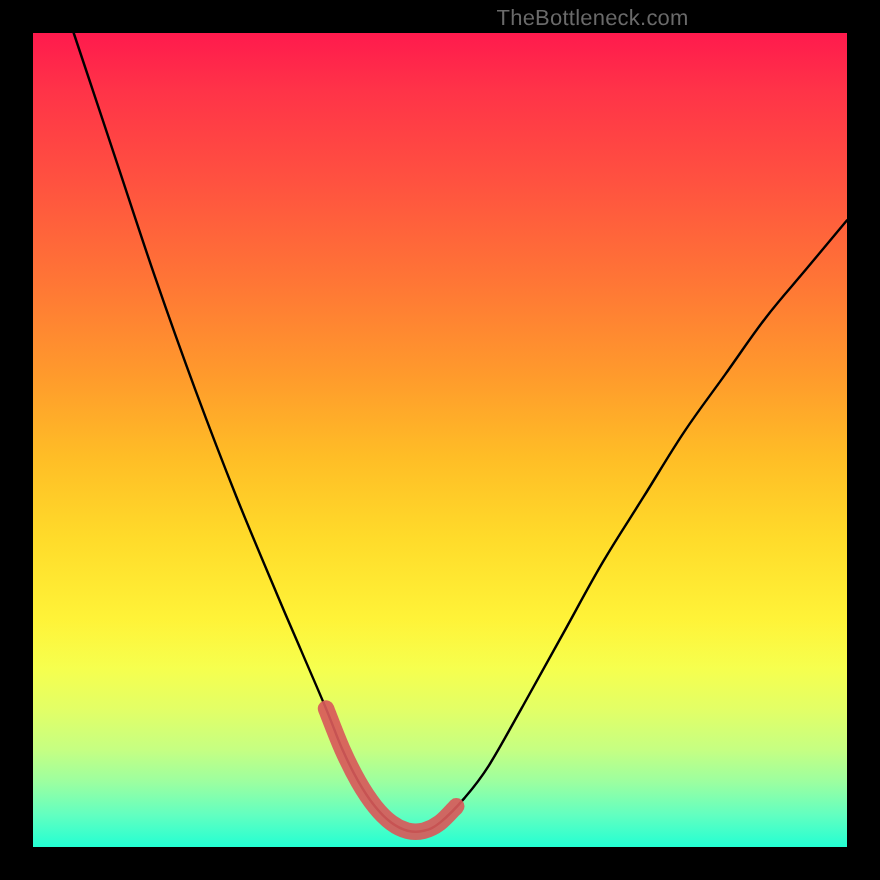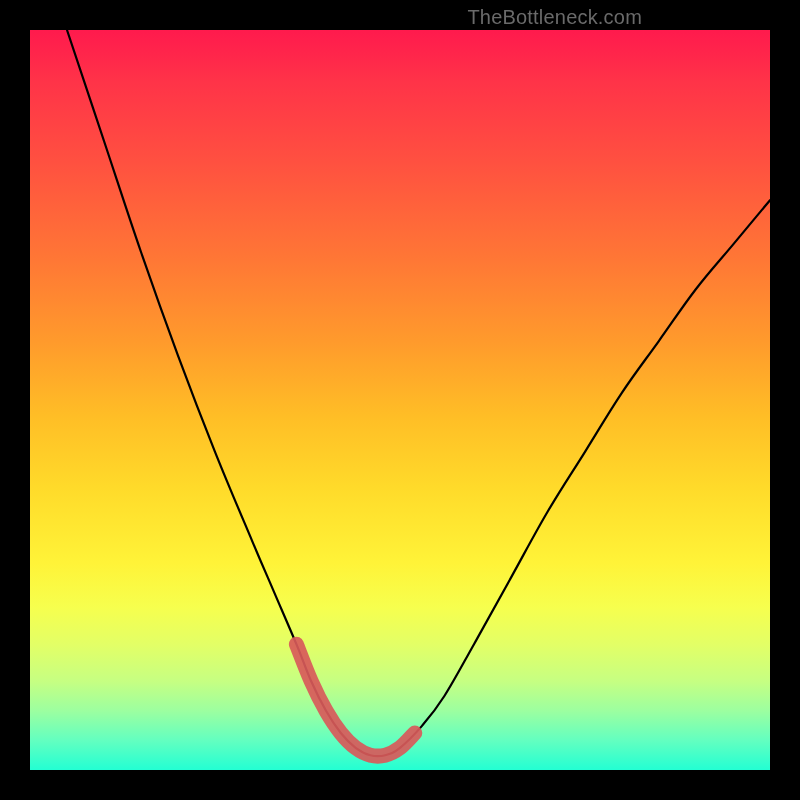--- a/index.html
+++ b/index.html
@@ -11,21 +11,20 @@
     overflow: hidden;
     font-family: Arial, Helvetica, sans-serif;
   }
   .frame {
     position: absolute;
     left: 0;
     top: 0;
     width: 636px;
     height: 800px;
     background: #000;
-    padding-left: 16px;
   }
   .gradient {
     position: absolute;
     left: 30px;
     top: 30px;
     width: 740px;
     height: 740px;
     background: linear-gradient(to bottom,
       #ff1a4d 0%,
       #ff3348 7%,

